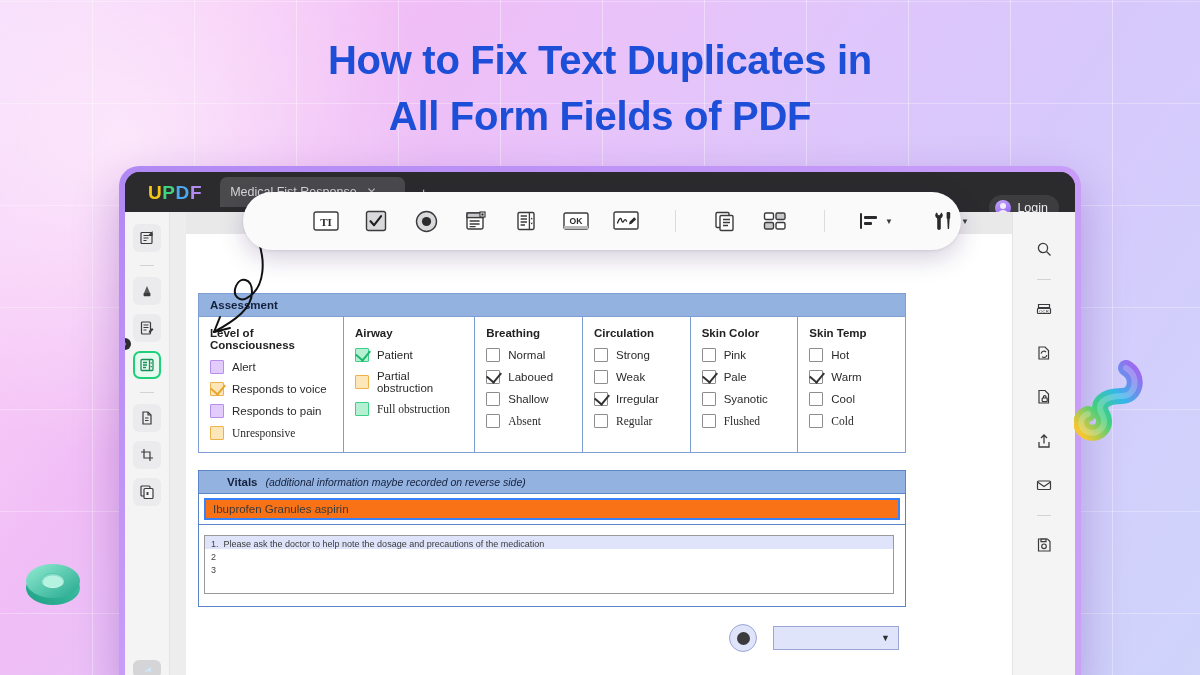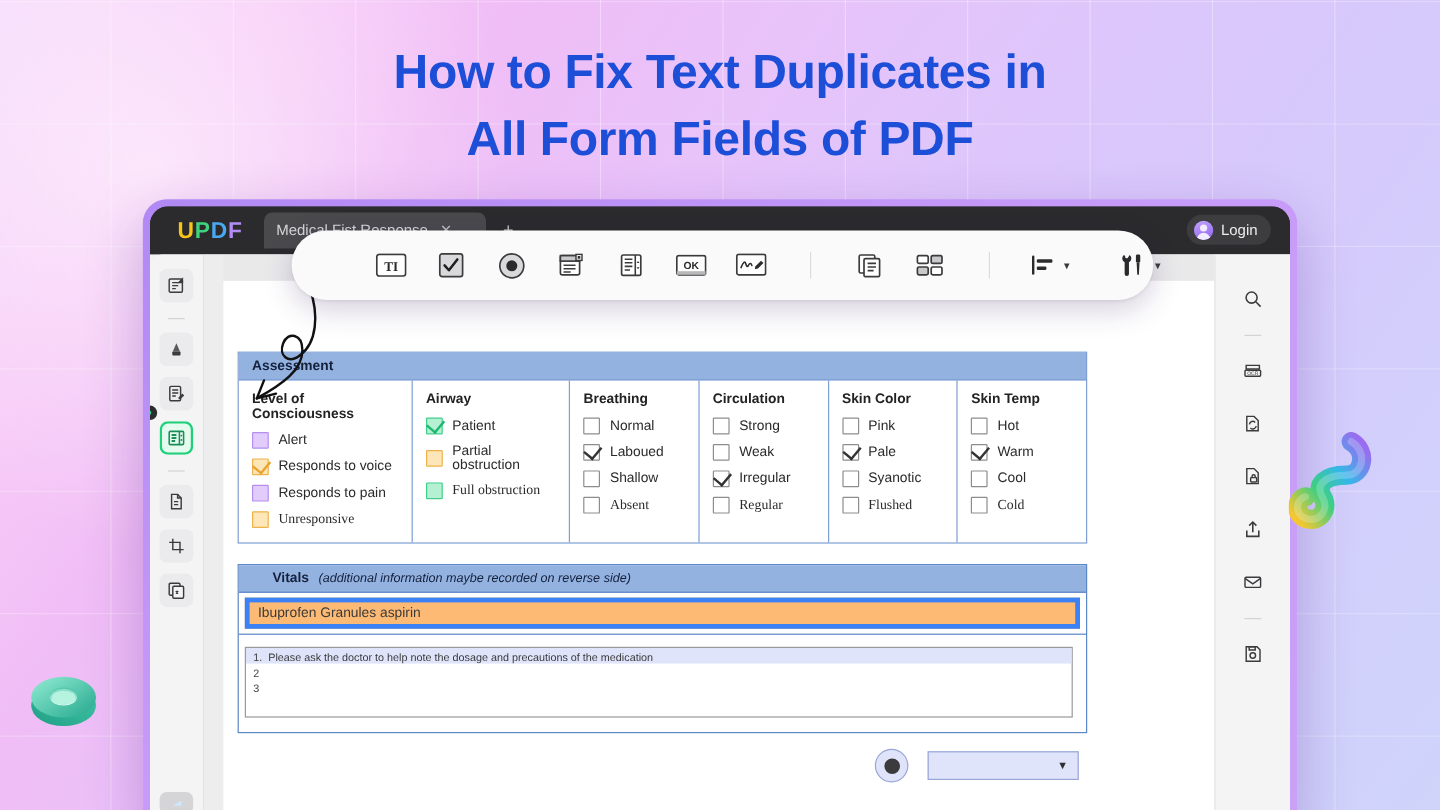--- a/index.html
+++ b/index.html
@@ -80,21 +80,21 @@
   .tab{
     margin-left:18px; height:30px; min-width:185px;
     background:#4a4a4d; border-radius:7px 7px 0 0;
     display:flex; align-items:center; padding:0 10px; gap:10px;
     color:#d6d6d8; font-size:12.5px;
   }
   .tab-close{ color:#bdbdbf; font-size:12px; }
   .tab-add{ color:#c8c8ca; font-size:15px; margin-left:14px; }
 
   .login-btn{
-    position:absolute; right:16px; top:7px; height:25px;
+    position:absolute; right:16px; top:23px; height:25px;
     background:#3d3d40; border-radius:13px;
     display:flex; align-items:center; gap:6px; padding:0 11px 0 6px;
     color:#ececee; font-size:12.5px;
   }
   .avatar-dot{
     width:16px; height:16px; border-radius:50%;
     background: linear-gradient(160deg,#c3a4fb,#8e63ef);
     position:relative; overflow:hidden; flex:0 0 auto;
   }
   .avatar-dot::before{
@@ -221,21 +221,21 @@
   .vitals-head i{ font-size:10.5px; font-style:italic; }
   .vrow{ display:flex; border-bottom:1px solid #5b86c7; }
   .vrow:last-child{ border-bottom:none; }
   .vlabel{
     width:165px; flex:0 0 165px; padding:5px 9px;
     font-size:11.5px; font-weight:bold; color:#1d1d1d;
     border-right:1px solid #5b86c7; display:flex; align-items:center;
   }
   .vfield{ flex:1; padding:4px 5px; display:flex; align-items:center; }
   .vinput{
-    width:100%; background:#fdba74; border:4px solid #3b82f6;
+    width:100%; background:#f97316; border:2px solid #3b82f6;
     padding:3px 7px; font-size:11.5px; color:#3a3a3a;
   }
   .vrow.tall .vlabel{ align-items:flex-start; padding-top:10px; }
   .textarea-box{
     margin:6px 6px 8px 0; width:100%; height:59px; border:1px solid #9a9a9d; background:#fff;
     padding:0; overflow:hidden;
   }
   .ta-line{ display:flex; gap:5px; font-size:9px; color:#3a3a3a; padding:3px 4px 0 6px; }
   .ta-line.hl{ background:#dfe4fb; }
   .ta-num{ flex:0 0 auto; color:#444; }

